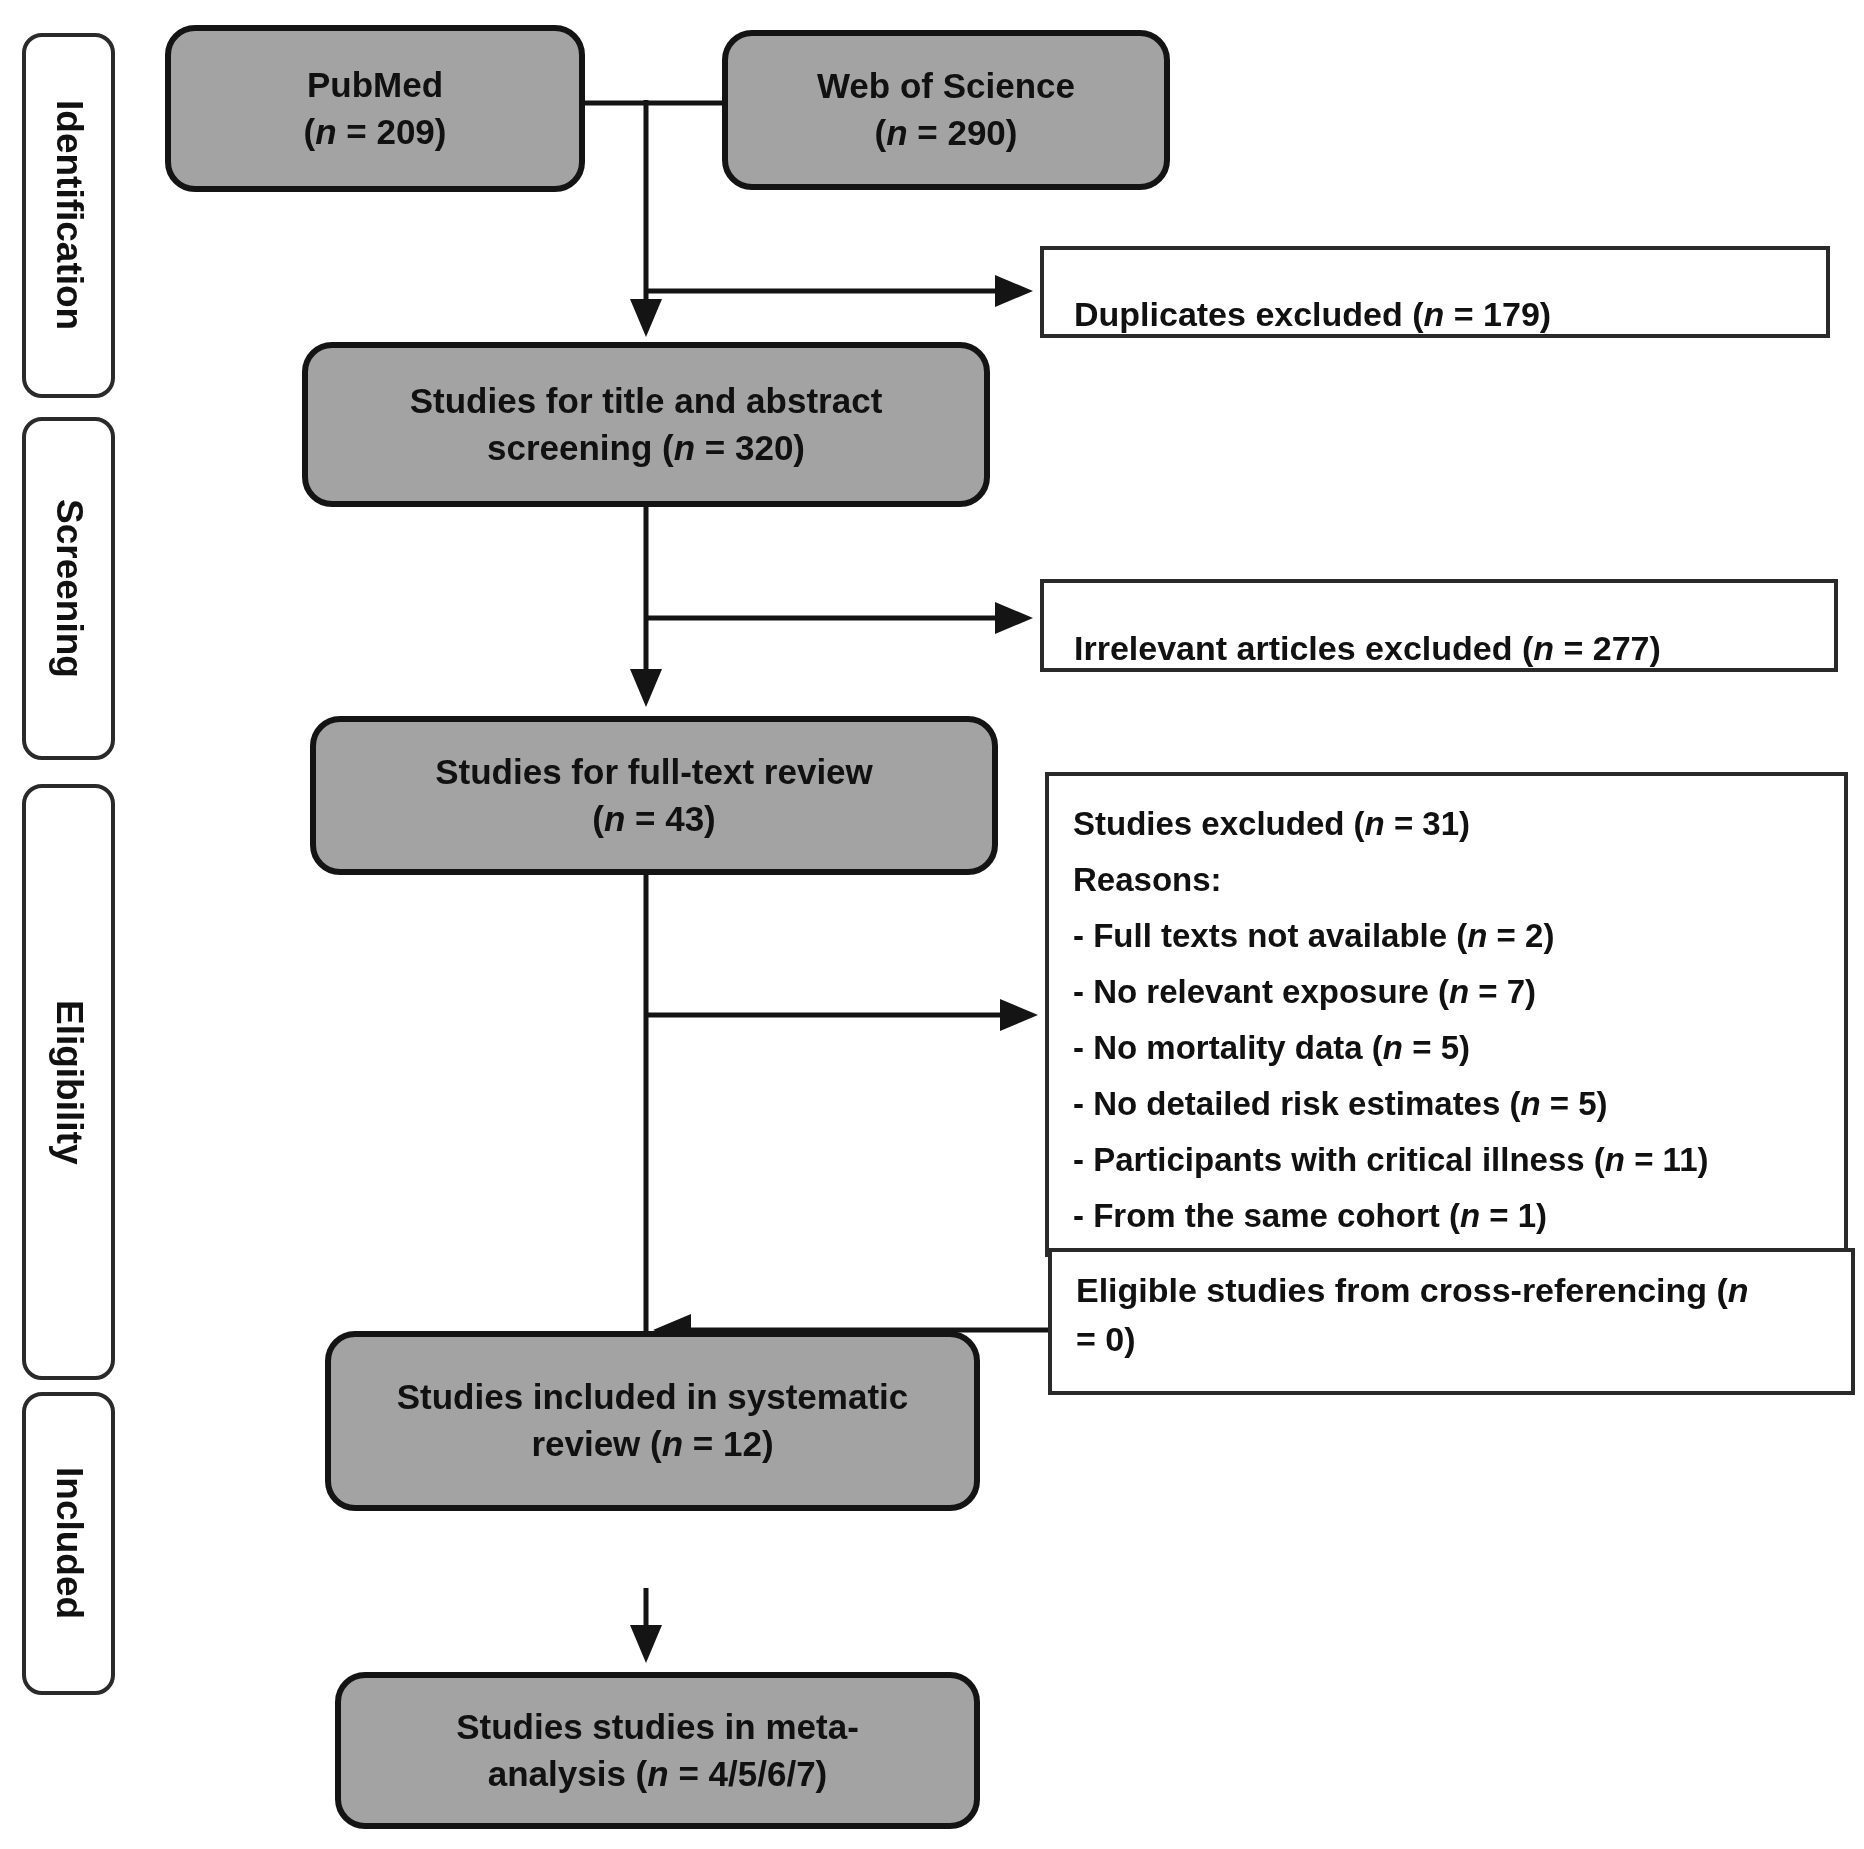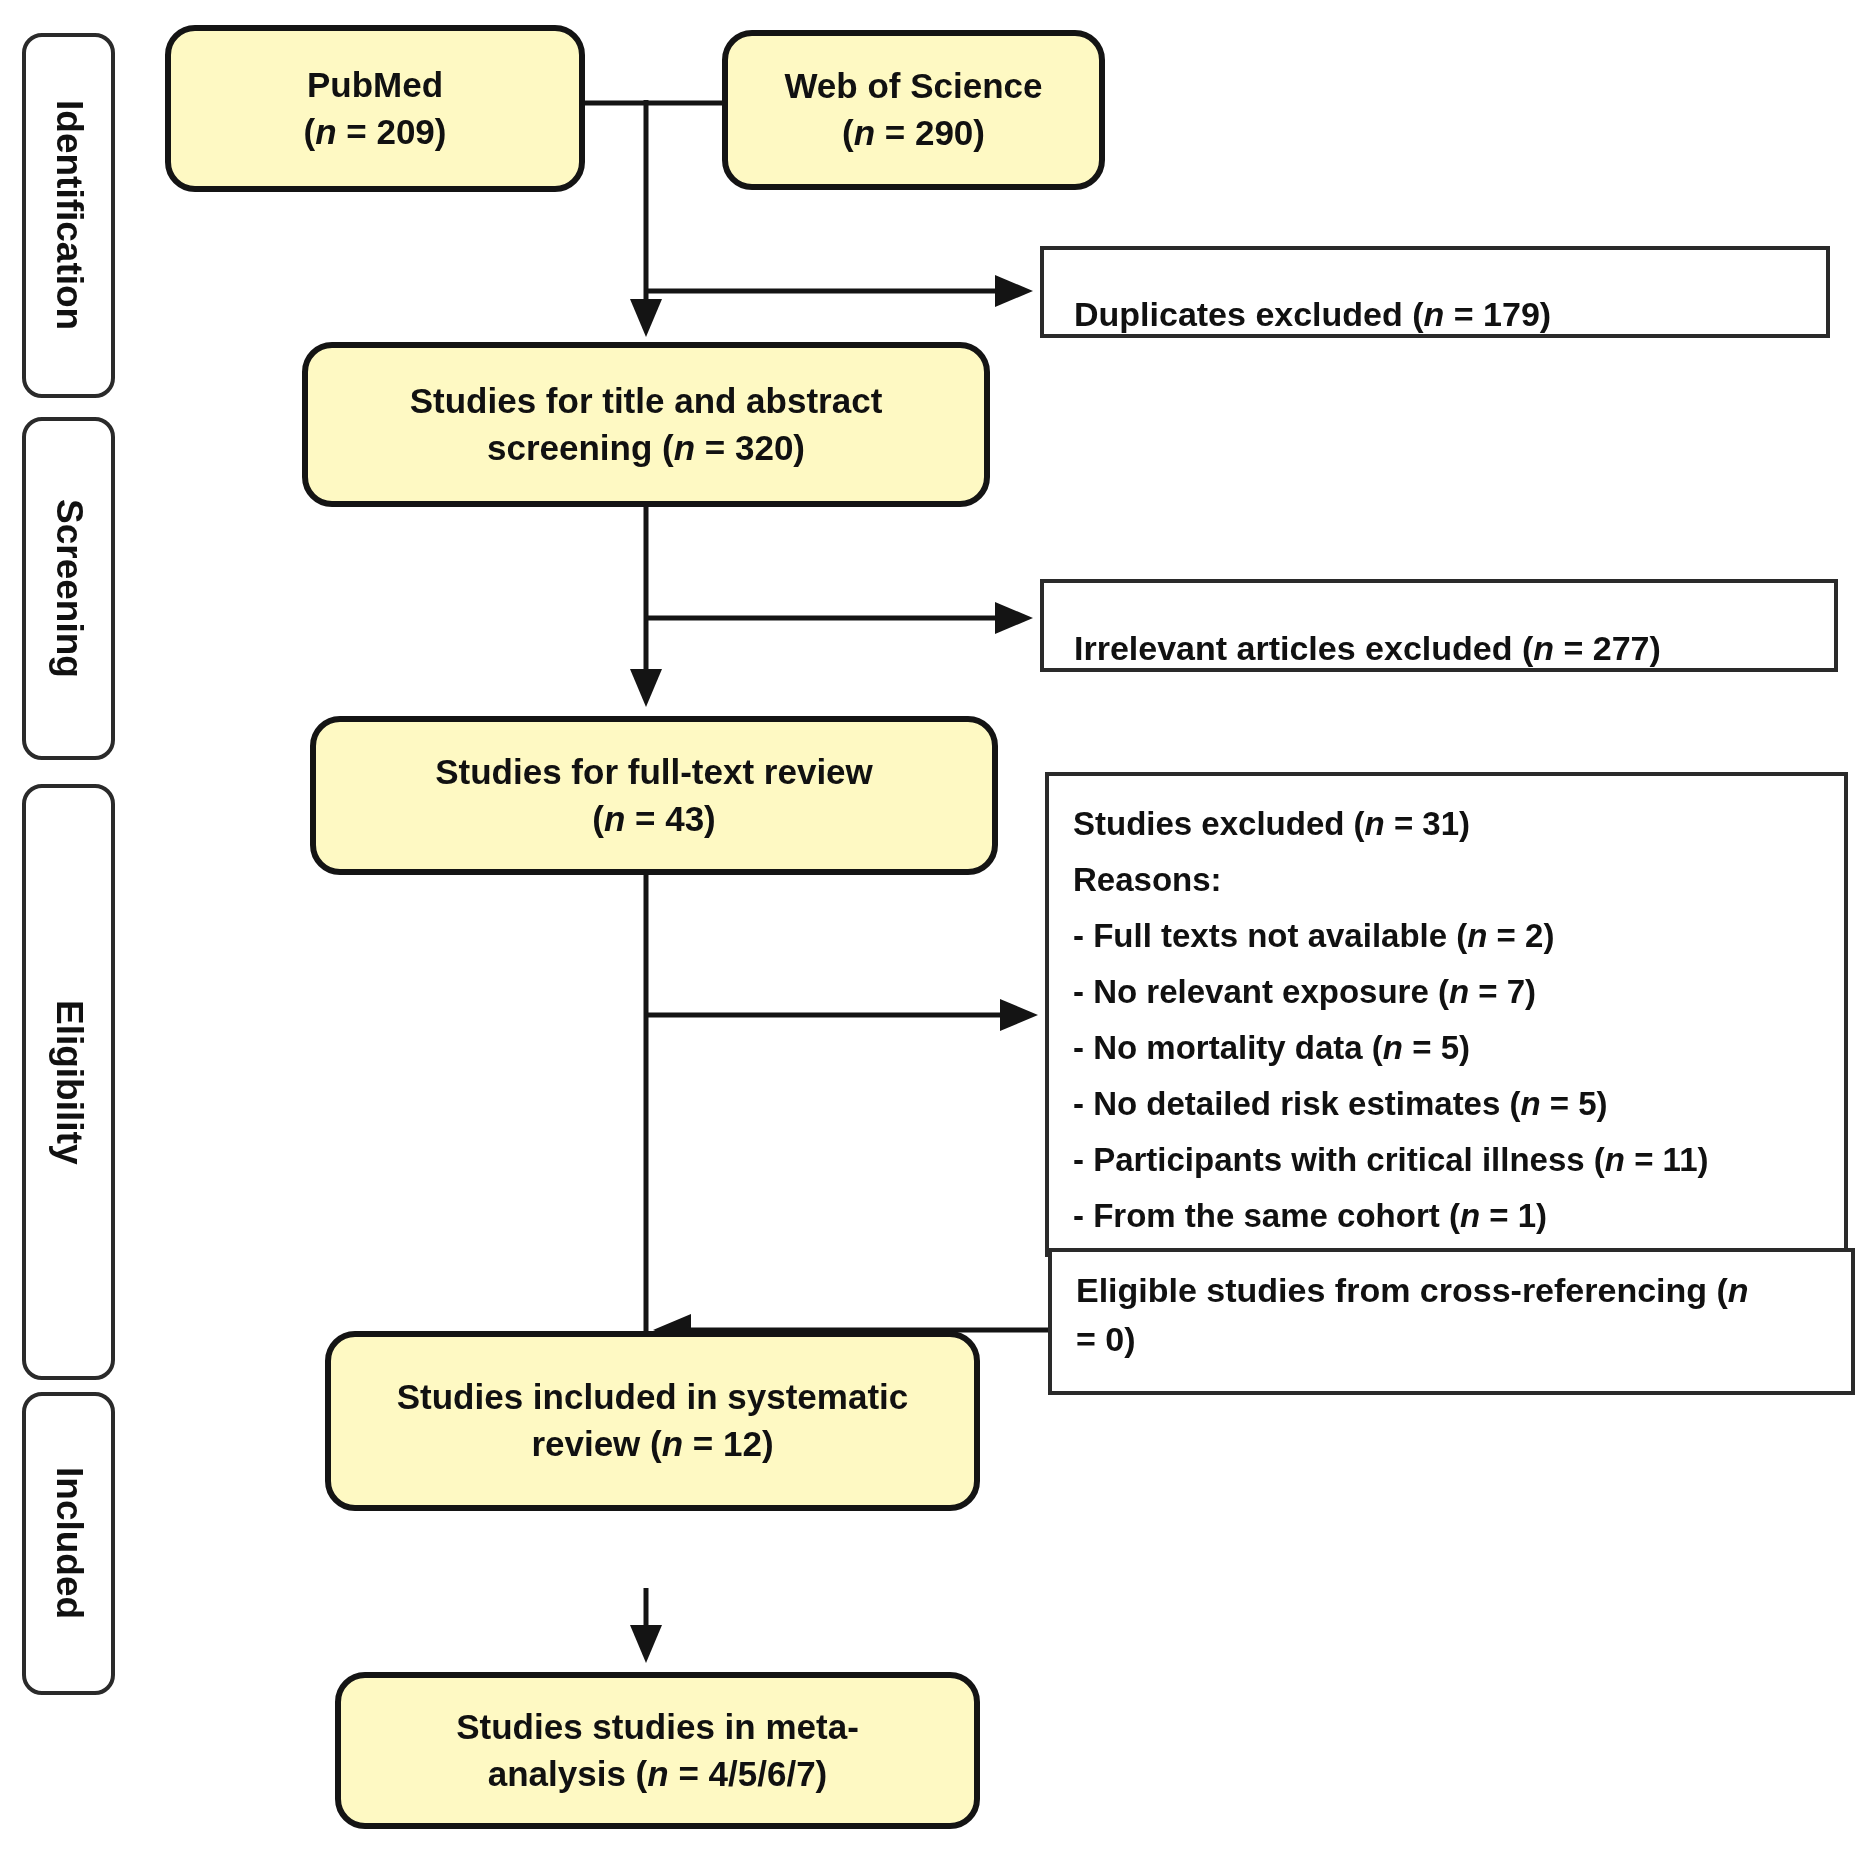--- a/index.html
+++ b/index.html
@@ -35,21 +35,21 @@
     font-size: 37px;
     font-weight: 700;
     z-index: 2;
   }
   
   .flowbox {
     position: absolute;
     box-sizing: border-box;
     border: 6px solid #141414;
     border-radius: 30px;
-    background: #fef9c3;
+    background: #a3a3a3;
     display: flex;
     flex-direction: column;
     align-items: center;
     justify-content: center;
     text-align: center;
     font-size: 35px;
     font-weight: 700;
     line-height: 1.33;
     padding: 0 18px;
     z-index: 2;
@@ -115,21 +115,21 @@
   </div>
   <div class="stage" style="top:1392px; height:303px;">
     <span>Included</span>
   </div>
 
   <div class="flowbox" style="left:165px; top:25px; width:420px; height:167px;">
     <div>PubMed</div>
     <div>(<i>n</i> = 209)</div>
   </div>
 
-  <div class="flowbox" style="left:722px; top:30px; width:383px; height:160px;text-align:right;">
+  <div class="flowbox" style="left:722px; top:30px; width:448px; height:160px;text-align:right;">
     <div>Web of Science</div>
     <div>(<i>n</i> = 290)</div>
   </div>
 
   <div class="flowbox" style="left:302px; top:342px; width:688px; height:165px;">
     <div>Studies for title and abstract</div>
     <div>screening (<i>n</i> = 320)</div>
   </div>
 
   <div class="flowbox" style="left:310px; top:716px; width:688px; height:159px;">

